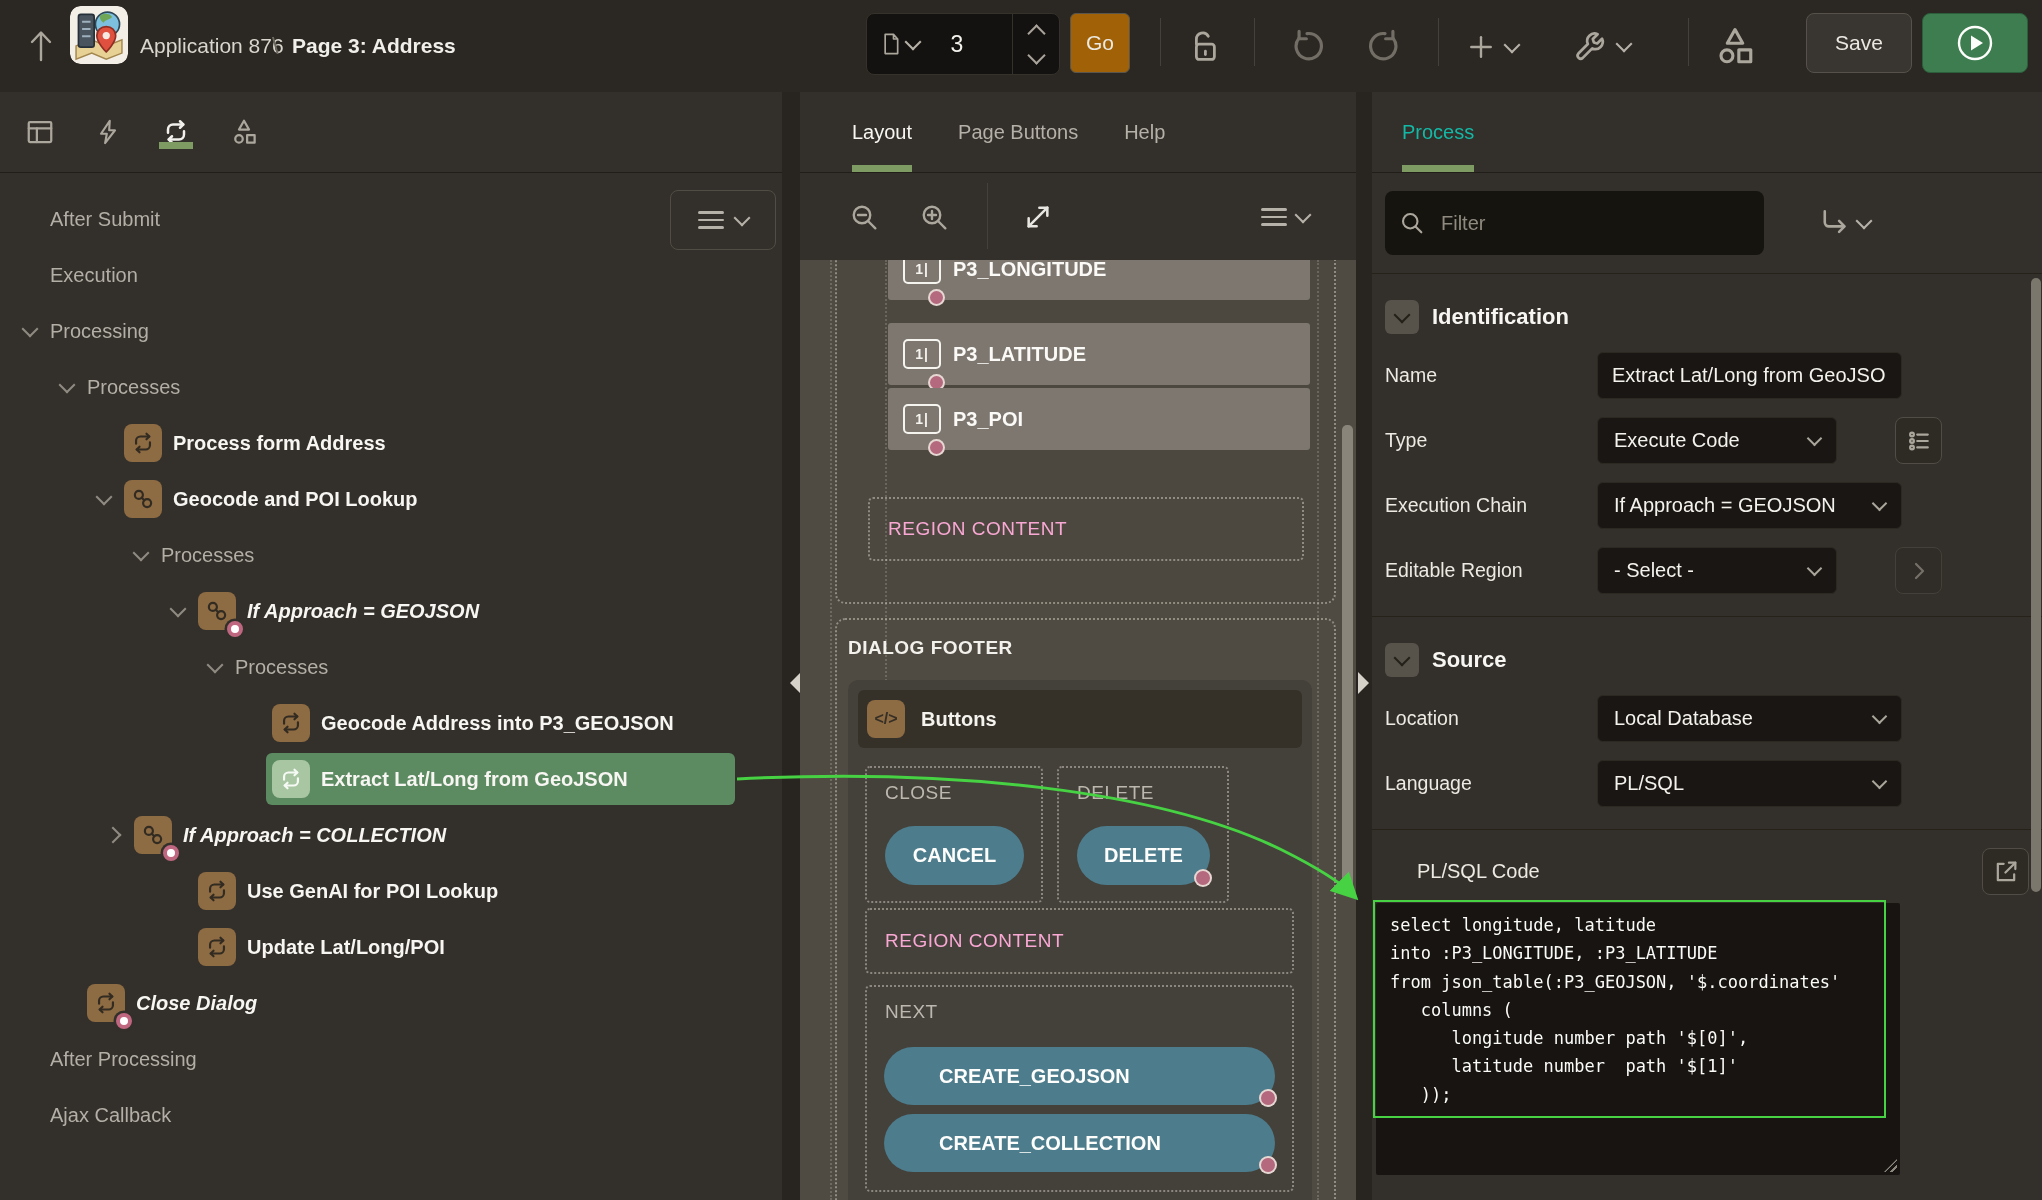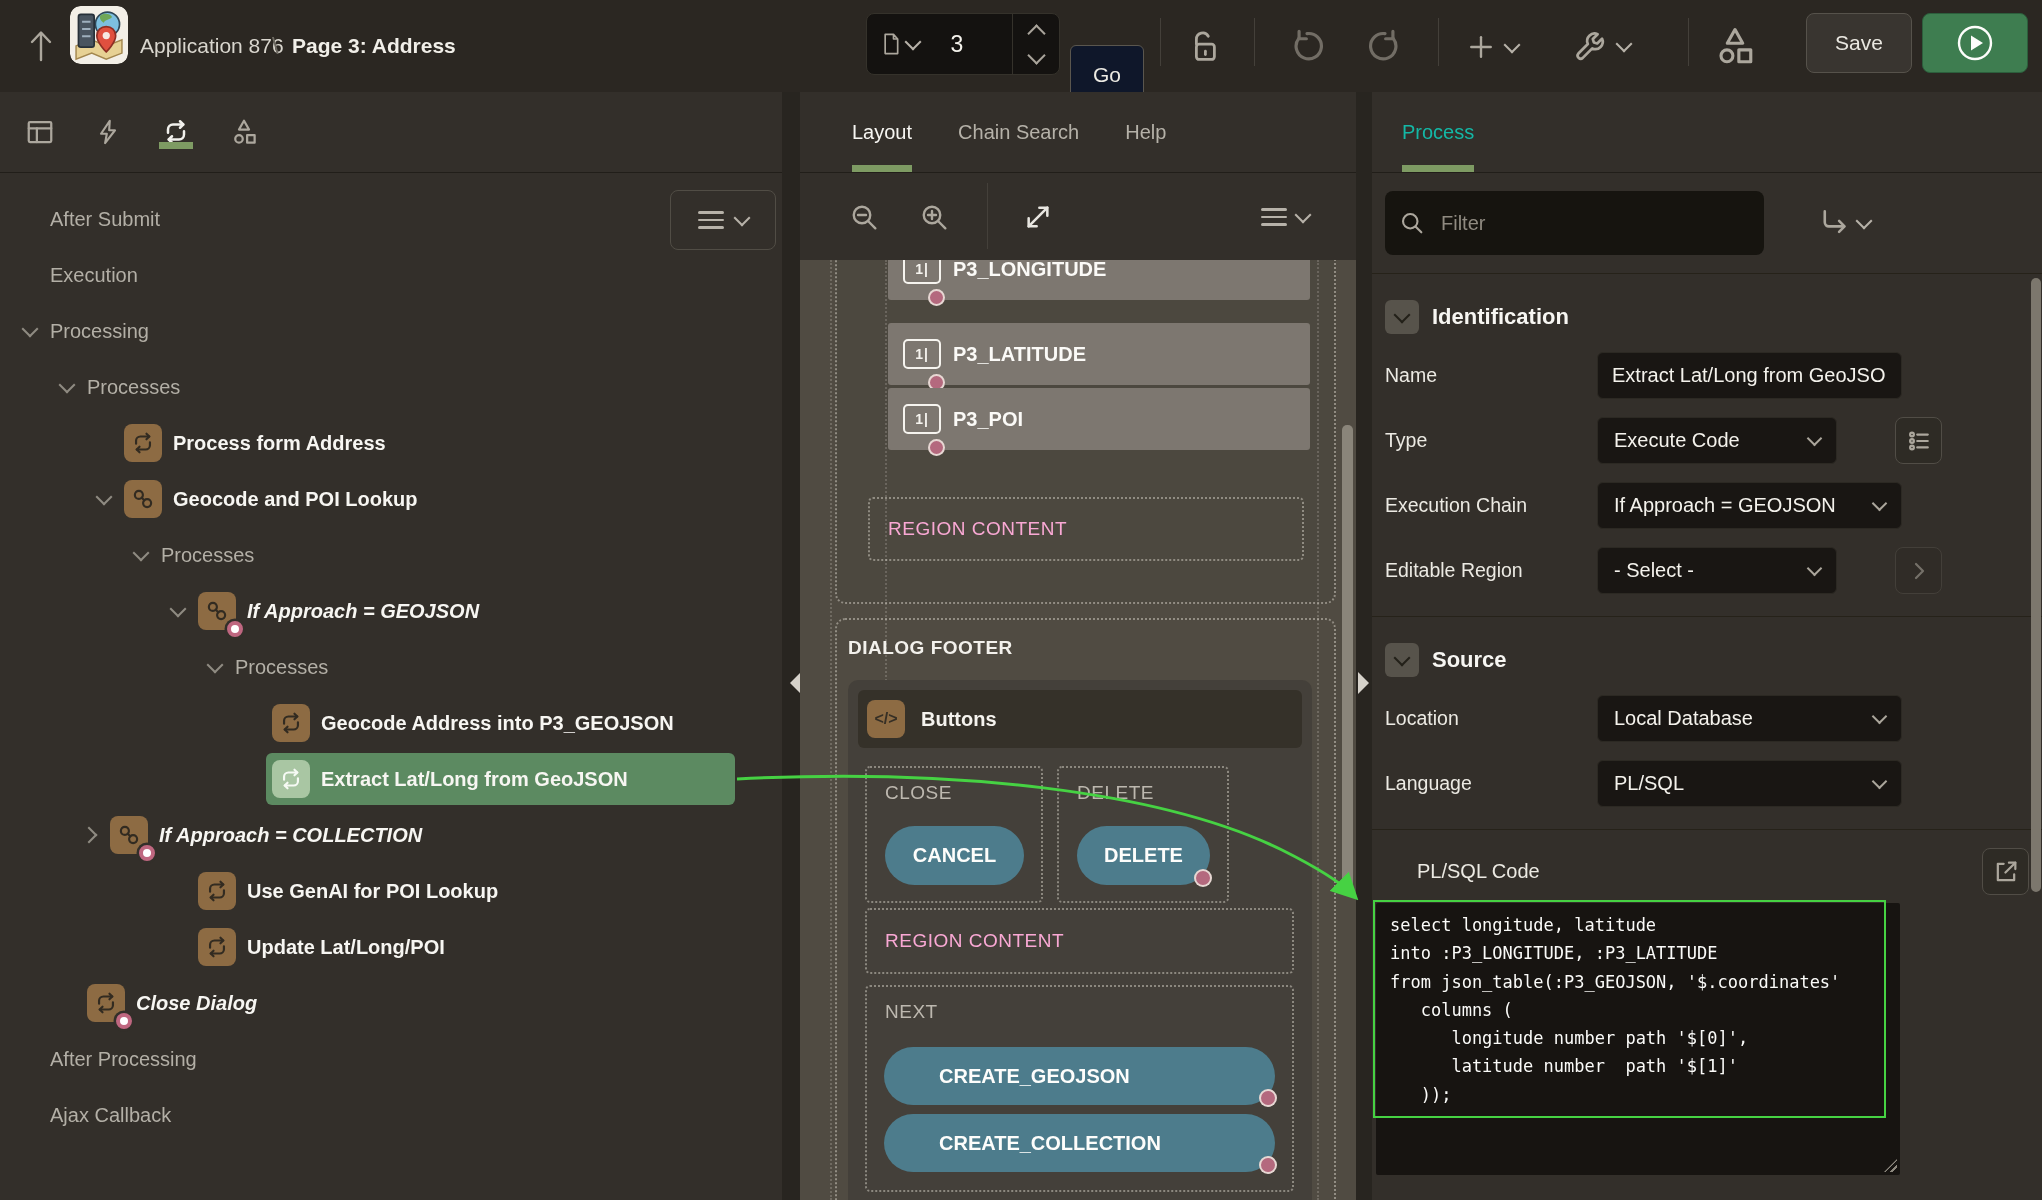--- a/index.html
+++ b/index.html
@@ -15,21 +15,21 @@
   #app-title{position:absolute;left:140px;top:0;height:92px;display:flex;align-items:center;font-size:21px;color:#d9d6cе;color:#d9d6ce;}
   #bc-sep{position:absolute;left:272px;top:0;height:92px;display:flex;align-items:center;font-size:24px;color:#6d6961;}
   #page-title{position:absolute;left:292px;top:0;height:92px;display:flex;align-items:center;font-size:21px;font-weight:bold;color:#f1efe9;}
   #page-sel{position:absolute;left:866px;top:13px;width:192px;height:60px;background:#141210;border:1px solid #35322b;border-radius:8px;display:flex;align-items:center;}
   #page-sel .docpart{display:flex;align-items:center;gap:6px;padding:0 10px 0 14px;height:100%;cursor:pointer;}
   #page-num{width:52px;background:none;border:none;color:#f4f2ec;font-size:23px;text-align:center;font-family:"Liberation Sans",sans-serif;}
   #spinner{margin-left:auto;height:100%;width:46px;border-left:1px solid #35322b;display:flex;flex-direction:column;align-items:center;justify-content:center;gap:9px;cursor:pointer;}
   .spin-chev{width:11px;height:11px;border-right:2px solid #a9a49b;border-bottom:2px solid #a9a49b;}
   .spin-chev.up{transform:rotate(-135deg);margin-top:5px;}
   .spin-chev.dn{transform:rotate(45deg);margin-bottom:5px;}
-  #go-btn{position:absolute;left:1070px;top:13px;width:74px;height:60px;background:#0f172a;border:1px solid #5a564e;border-radius:6px;color:#eceae3;font-size:21px;cursor:pointer;font-family:"Liberation Sans",sans-serif;margin-top:32px;}
+  #go-btn{position:absolute;left:1070px;top:13px;width:60px;height:60px;background:#a16207;border:1px solid #5a564e;border-radius:6px;color:#eceae3;font-size:21px;cursor:pointer;font-family:"Liberation Sans",sans-serif;}
   .hsep{position:absolute;top:18px;width:1px;height:48px;background:#44403a;}
   .hbtn{position:absolute;background:none;border:none;cursor:pointer;padding:0;}
   #save-btn{position:absolute;left:1806px;top:13px;width:106px;height:60px;background:#393530;border:1px solid #56524b;border-radius:8px;color:#eae8e1;font-size:21px;cursor:pointer;font-family:"Liberation Sans",sans-serif;}
   #run-btn{position:absolute;left:1922px;top:13px;width:106px;height:60px;background:var(--run-green);border:1px solid #2c5e3c;border-radius:8px;cursor:pointer;display:flex;align-items:center;justify-content:center;}
 
   
   .panel{position:absolute;top:92px;height:1108px;background:#332f2a;}
   #left-panel{left:0;width:782px;}
   #mid-panel{left:800px;width:556px;}
   #right-panel{left:1372px;width:670px;}
@@ -401,21 +401,21 @@
               <svg viewBox="0 0 24 24">
                 <path d="M15.2 3.4l2.6 2.6-2.6 2.6"></path>
                 <path d="M5.6 12.6V10a4 4 0 0 1 4-4h8.2"></path>
                 <path d="M8.8 20.6l-2.6-2.6 2.6-2.6"></path>
                 <path d="M18.4 11.4V14a4 4 0 0 1-4 4H6.2"></path>
               </svg>
             </span>
             <span class="tlabel">Extract Lat/Long from GeoJSON</span>
           </span>
         </div>
-        <div class="trow" style="padding-left: 76px;">
+        <div class="trow" style="padding-left: 100px;">
           <span class="chevbox">
             <span class="chev right"></span>
           </span>
           <span class="tbody">
             <span class="ticon">
               <svg viewBox="0 0 24 24">
                 <circle cx="8.2" cy="8.2" r="3.7"></circle>
                 <circle cx="15.8" cy="15.8" r="3.7"></circle>
                 <path d="M10.7 10.7l2.6 2.6"></path>
               </svg>
@@ -487,21 +487,21 @@
   </div>
 
   <div id="mid-panel" class="panel">
     <div class="tabstrip">
       <div id="mid-tabs">
           <span class="mtab active">
             <span>Layout</span>
             <span class="tab-underline"></span>
           </span>
           <span class="mtab">
-            <span>Chain Search</span>
+            <span>Page Buttons</span>
           </span>
           <span class="mtab">
             <span>Help</span>
           </span>
         </div>
     </div>
     <div id="mid-toolbar">
       <button class="tbtn" style="left:42px">
         <svg width="40" height="40" viewBox="0 0 24 24">
             <g class="icon-stroke" style="stroke-width:1.8">

